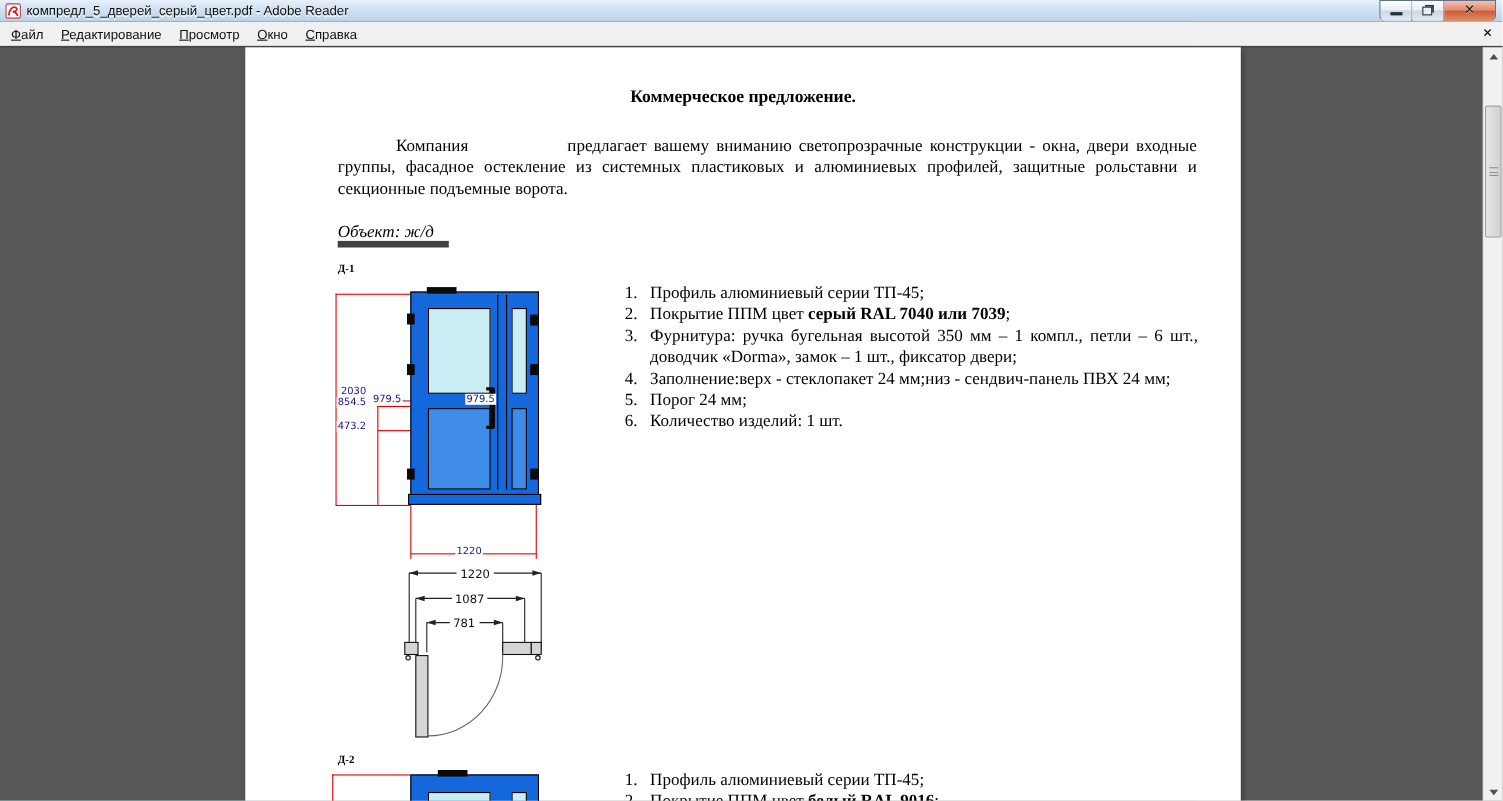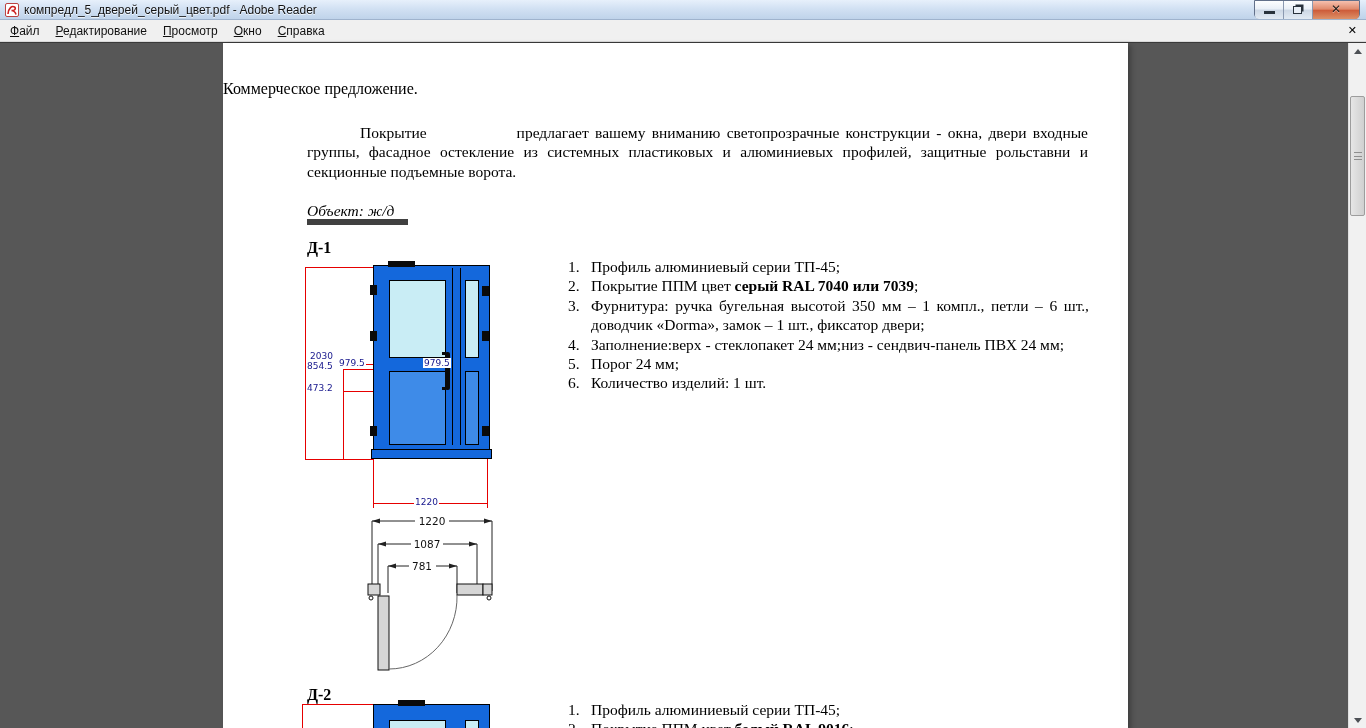--- a/index.html
+++ b/index.html
@@ -57,29 +57,29 @@
   .tri-down { position:absolute; left:5px; top:6px; width:0; height:0;
     border-left:4px solid transparent; border-right:4px solid transparent;
     border-top:5px solid #4d5055; }
   .sb-thumb { position:absolute; left:1px; top:53px; width:15px; height:120px;
     background:linear-gradient(90deg,#e6e6e6,#d0d0d0); border:1px solid #9d9d9d; border-radius:2px; }
   .sb-grip { position:absolute; left:3px; top:55px; width:8px; height:8px;
     border-top:1px solid #8f8f8f; border-bottom:1px solid #8f8f8f;
     background:linear-gradient(#0000 0 3px,#8f8f8f 3px 4px,#0000 4px); }
 
   
-  .doc-title { position:absolute; left:0; top:37px; width:100%; 
-    font-size:16px; font-weight:normal; }
+  .doc-title { position:absolute; left:0; top:37px; width:100%; text-align:center;
+    font-size:16px; font-weight:bold; }
   .intro { position:absolute; left:84px; top:80px; width:781px; font-size:15.5px;
     line-height:19.4px; text-align:justify; }
   .tab-sp { display:inline-block; width:53px; }
   .blank-sp { display:inline-block; width:90px; }
   .object-line { position:absolute; left:84px; top:159px; font-size:15.5px; font-style:italic; }
   .object-line span { border-bottom:6px solid #404040; padding-right:14px; }
-  .sec-head { position:absolute; left:84px; font-size:16px; font-weight:bold; }
+  .sec-head { position:absolute; left:84px; font-size:10px; font-weight:bold; }
   .head-d1 { top:196px; } .head-d2 { top:643px; }
   .speclist { position:absolute; left:345px; width:521px; font-size:15.5px; line-height:19.4px; }
   .list-d1 { top:214px; } .list-d2 { top:657px; }
   .li { display:flex; }
   .li .num { width:23px; flex:none; }
   .li .li-text { width:498px; text-align:justify; }
   .li b { font-weight:bold;font-family:Liberation Serif, serif; }
 
   
   .front { position:absolute; left:60px; top:214px; width:230px; height:256px; }
@@ -144,21 +144,21 @@
     </div>
     <div class="doc-close">✕</div>
   </div>
 
   <div class="docarea">
 
     <div class="page">
 
       <div class="doc-title">Коммерческое предложение.</div>
 
-      <p class="intro"><span class="tab-sp"></span><span>Покрытие</span><span class="blank-sp"></span><span>предлагает вашему вниманию светопрозрачные конструкции - окна, двери входные группы, фасадное остекление из системных пластиковых и алюминиевых профилей, защитные рольставни и секционные подъемные ворота.</span></p>
+      <p class="intro"><span class="tab-sp"></span><span>Компания</span><span class="blank-sp"></span><span>предлагает вашему вниманию светопрозрачные конструкции - окна, двери входные группы, фасадное остекление из системных пластиковых и алюминиевых профилей, защитные рольставни и секционные подъемные ворота.</span></p>
 
       <div class="object-line"><span>Объект: ж/д</span></div>
 
       <div class="sec-head head-d1">Д-1</div>
 
       <div class="speclist list-d1">
         <div class="li">
             <span class="num">1.</span>
             <span class="li-text"><span>Профиль алюминиевый серии ТП-45;</span><b></b><span></span></span>
           </div>

